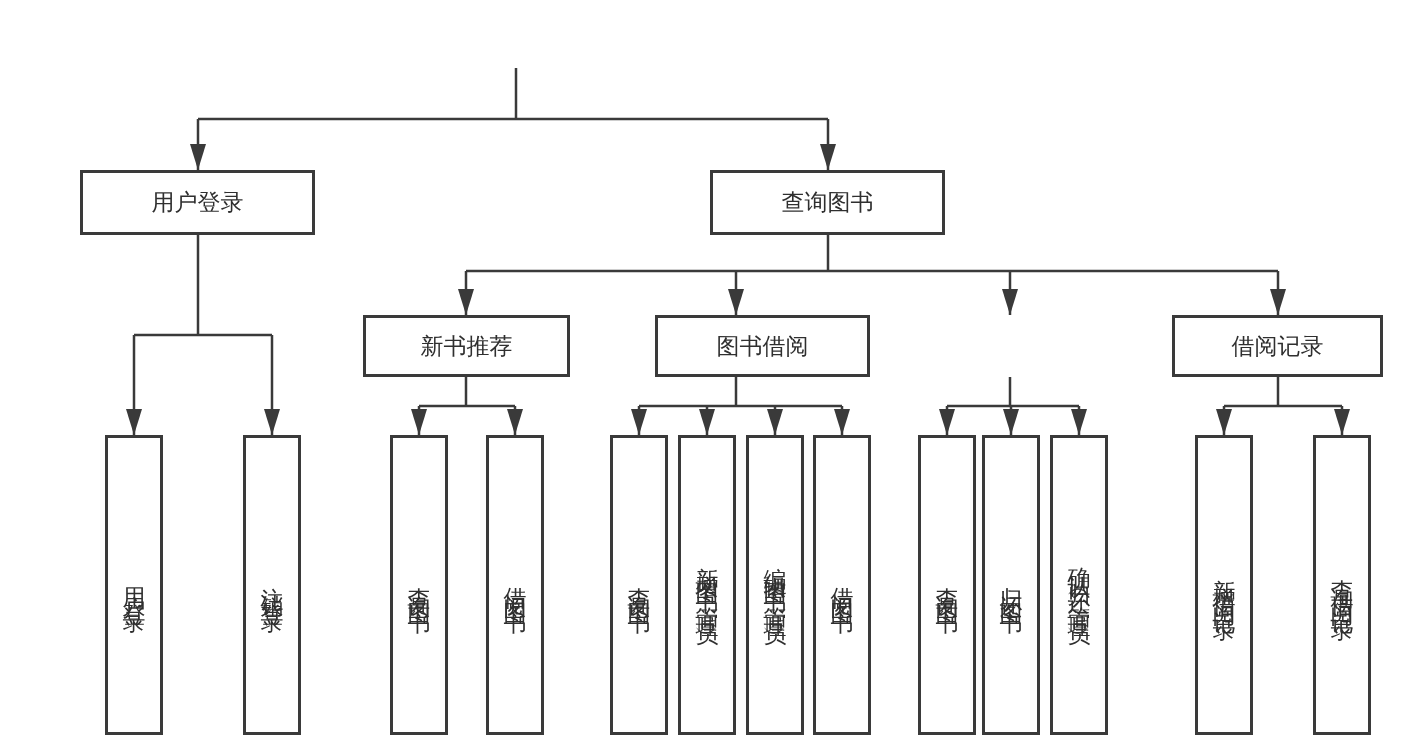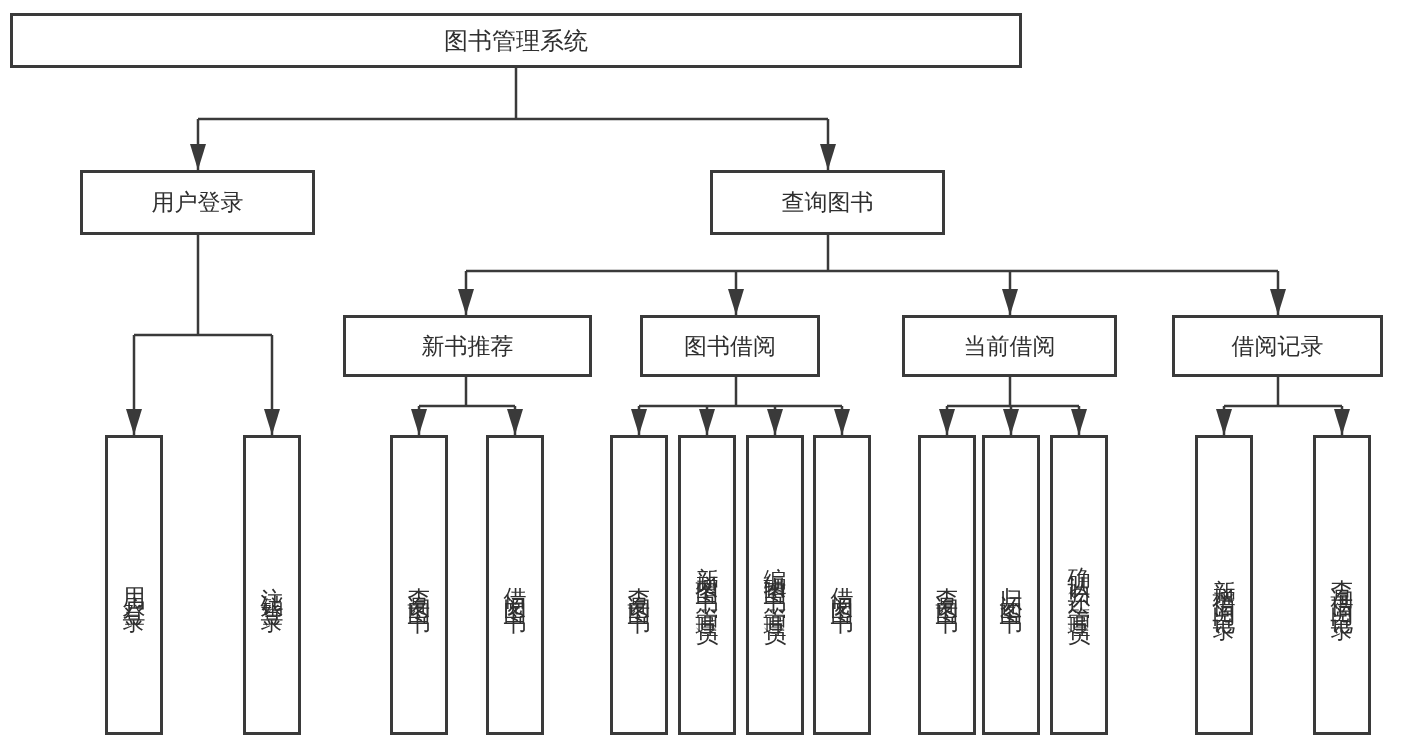--- a/index.html
+++ b/index.html
@@ -86,39 +86,33 @@
     </g>
 
     <g>
       <path class="wire" d="M1278 377 V406"></path>
       <path class="wire" d="M1224 406 H1342"></path>
       <path class="wire" d="M1224 406 V435" marker-end="url(#arw)"></path>
       <path class="wire" d="M1342 406 V435" marker-end="url(#arw)"></path>
     </g>
   </svg>
 
-  <div class="node root">
-    <span>图书管理系统</span>
-  </div>
 
   <div class="node l2" style="left:80px">
     <span>用户登录</span>
   </div>
   <div class="node l2" style="left:710px">
     <span>查询图书</span>
   </div>
 
-  <div class="node l3" style="left:343px;width:249px">
+  <div class="node l3" style="left:363px;width:207px">
     <span>新书推荐</span>
   </div>
-  <div class="node l3" style="left:640px;width:180px">
+  <div class="node l3" style="left:655px;width:215px">
     <span>图书借阅</span>
-  </div>
-  <div class="node l3" style="left:902px;width:215px">
-    <span>当前借阅</span>
   </div>
   <div class="node l3" style="left:1172px;width:211px">
     <span>借阅记录</span>
   </div>
 
   <div class="node leaf" style="left:105px">
     <span class="vtext">用户登录</span>
   </div>
   <div class="node leaf" style="left:243px">
     <span class="vtext">注销登录</span>

